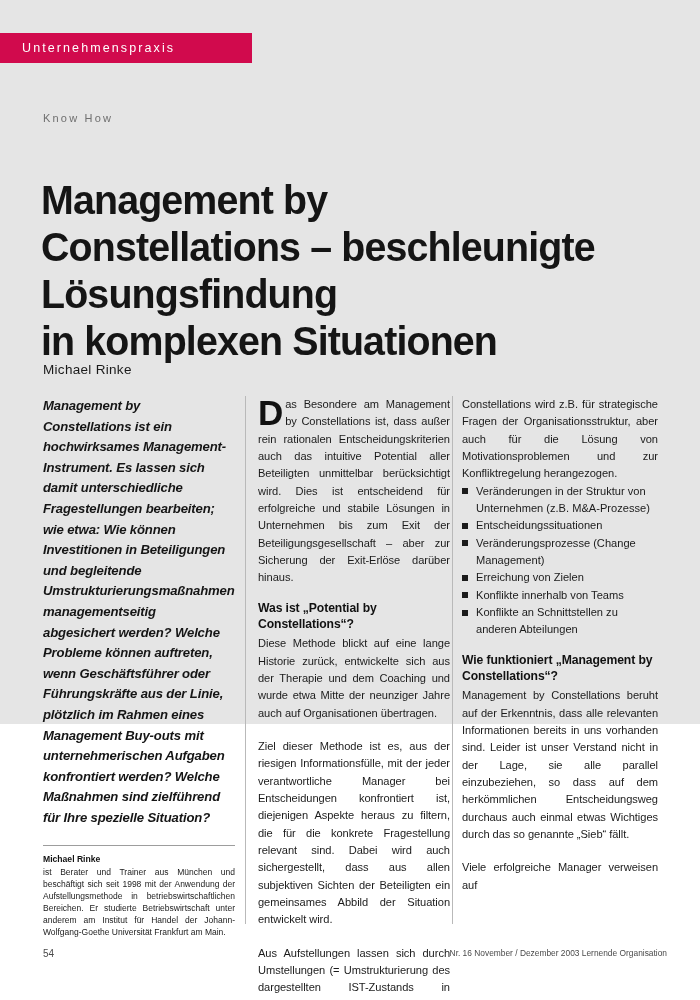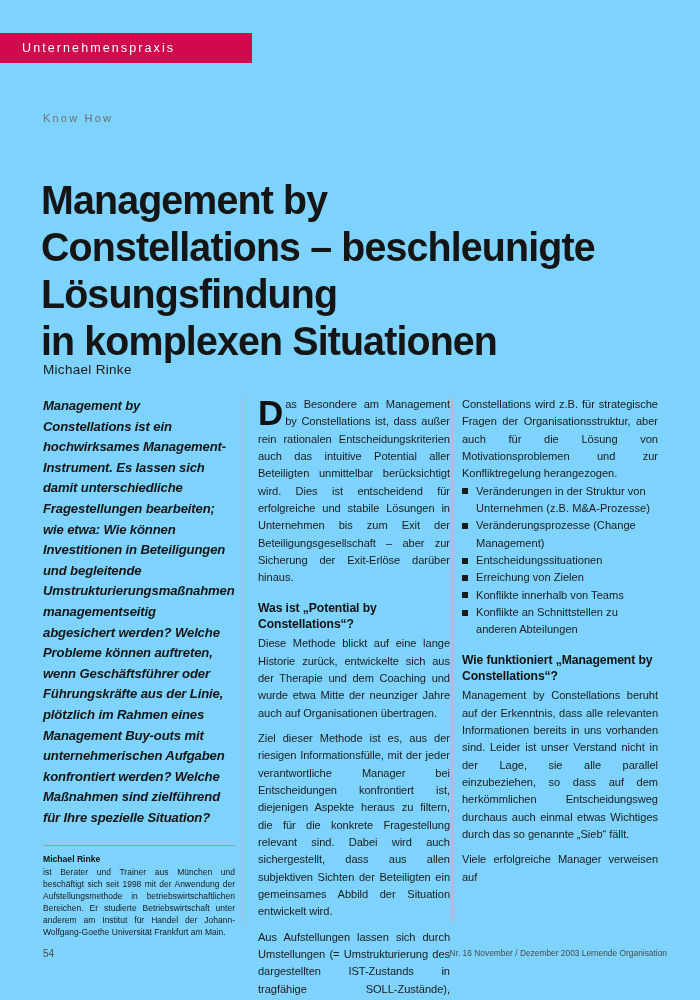--- a/index.html
+++ b/index.html
@@ -12,22 +12,22 @@
     background: #ffffff;
     font-family: "Liberation Sans", sans-serif;
     color: #1a1a1a;
     overflow: hidden;
     position: relative;
   }
 
   .page {
     position: relative;
     width: 700px;
-    height: 1000px;
-    background: #7dd3fc;
+    height: 724px;
+    background: #e5e5e5;
   }
 
   
   .rubric-banner {
     position: absolute;
     left: 0;
     top: 33px;
     width: 252px;
     height: 30px;
     background: #d10a4d;
@@ -113,21 +113,21 @@
 
   
   .body-p {
     font-size: 11.1px;
     line-height: 17.35px;
     text-align: justify;
     margin: 0 0 0 0;
     color: #1b1b1b;
     letter-spacing: -0.05px;
   }
-  .body-p + .body-p { margin-top: 8px; }
+  .body-p + .body-p { margin-top: 16px; }
 
   .dropcap-para { position: relative; }
   .dropcap {
     float: left;
     font-size: 35px;
     line-height: 29px;
     font-weight: bold;
     padding: 2px 2px 0 0;
     color: #111;
   }
@@ -247,22 +247,22 @@
     <h2 class="subhead">Was ist „Potential by Constellations“?</h2>
     <p class="body-p">Diese Methode blickt auf eine lange Historie zurück, entwickelte sich aus der Therapie und dem Coaching und wurde etwa Mitte der neunziger Jahre auch auf Organisationen übertragen.</p>
     <p class="body-p">Ziel dieser Methode ist es, aus der riesigen Informationsfülle, mit der jeder verantwortliche Manager bei Entscheidungen konfrontiert ist, diejenigen Aspekte heraus zu filtern, die für die konkrete Fragestellung relevant sind. Dabei wird auch sichergestellt, dass aus allen subjektiven Sichten der Beteiligten ein gemeinsames Abbild der Situation entwickelt wird.</p>
     <p class="body-p">Aus Aufstellungen lassen sich durch Umstellungen (= Umstrukturierung des dargestellten IST-Zustands in tragfähige SOLL-Zustände), zielorientierte Handlungsvorschläge ableiten. Management by</p>
   </div>
 
   <div class="col col-3">
     <p class="body-p">Constellations wird z.B. für strategische Fragen der Organisationsstruktur, aber auch für die Lösung von Motivationsproblemen und zur Konfliktregelung herangezogen.</p>
     <ul class="bullets">
       <li><span class="sq"></span><span>Veränderungen in der Struktur von Unternehmen (z.B. M&amp;A-Prozesse)</span></li>
+      <li><span class="sq"></span><span>Entscheidungssituationen</span></li>
       <li><span class="sq"></span><span>Veränderungsprozesse (Change Management)</span></li>
-      <li><span class="sq"></span><span>Entscheidungssituationen</span></li>
       <li><span class="sq"></span><span>Erreichung von Zielen</span></li>
       <li><span class="sq"></span><span>Konflikte innerhalb von Teams</span></li>
       <li><span class="sq"></span><span>Konflikte an Schnittstellen zu anderen Abteilungen</span></li>
     </ul>
     <h2 class="subhead">Wie funktioniert „Management by Constellations“?</h2>
     <p class="body-p">Management by Constellations beruht auf der Erkenntnis, dass alle relevanten Informationen bereits in uns vorhanden sind. Leider ist unser Verstand nicht in der Lage, sie alle parallel einzubeziehen, so dass auf dem herkömmlichen Entscheidungsweg durchaus auch einmal etwas Wichtiges durch das so genannte „Sieb“ fällt.</p>
     <p class="body-p">Viele erfolgreiche Manager verweisen auf</p>
   </div>
 
   <div class="authorbox">

